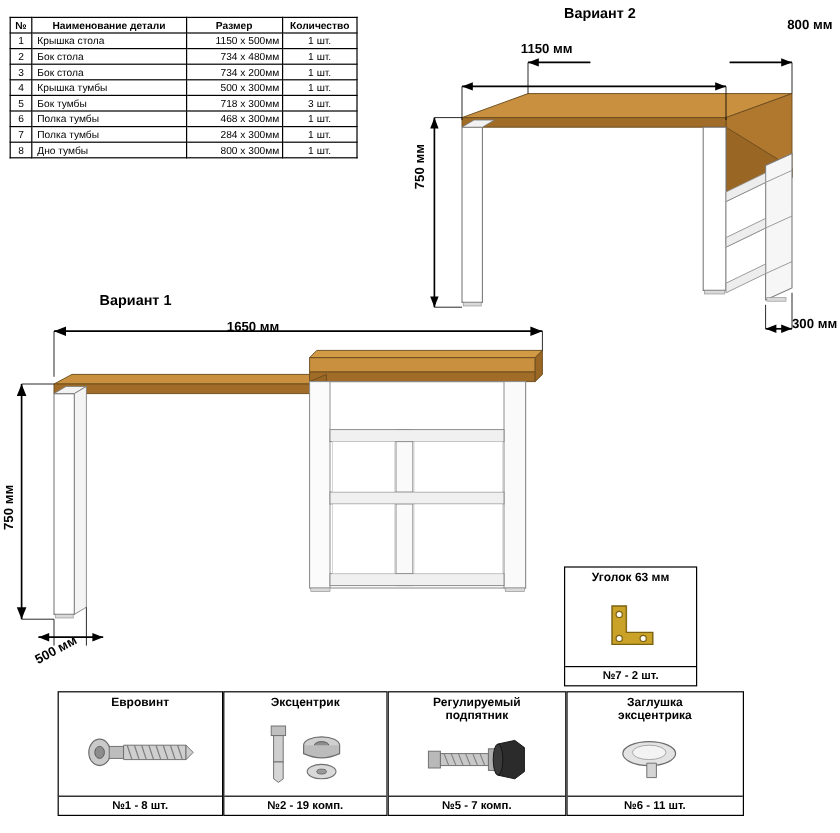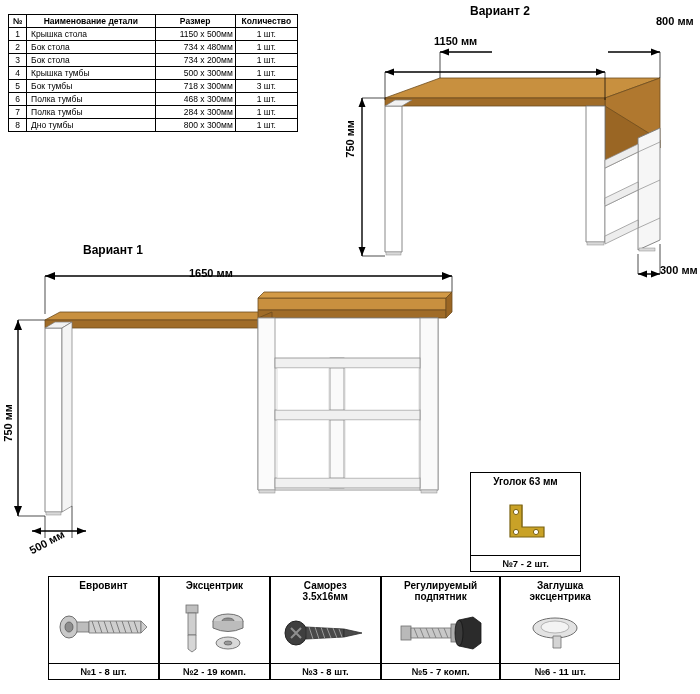--- a/index.html
+++ b/index.html
@@ -292,41 +292,20 @@
         <ellipse cx="56" cy="20" rx="15" ry="7" fill="#d0d0d0" stroke="#6e6e6e" stroke-width="1"></ellipse>
         <ellipse cx="56" cy="20" rx="6" ry="3" fill="#8d8d8d" stroke="#5a5a5a" stroke-width="0.8"></ellipse>
         <path d="M41,20 L41,27 Q56,34 71,27 L71,20" fill="#bcbcbc" stroke="#6e6e6e" stroke-width="1"></path>
         <ellipse cx="56" cy="42" rx="12" ry="6" fill="#d9d9d9" stroke="#6e6e6e" stroke-width="0.9"></ellipse>
         <ellipse cx="56" cy="42" rx="4" ry="2" fill="#9a9a9a" stroke="#5a5a5a" stroke-width="0.7"></ellipse>
       </svg>
     </div>
     <div class="hw-foot">№2 - 19 комп.</div>
   </div>
 
-  <div class="hw-cell">
-    <div class="hw-head" style="white-space:pre-line;">Саморез
-3.5x16мм</div>
-    <div class="hw-art">
-      <svg width="86" height="30" viewBox="0 0 86 30">
-        <ellipse cx="14" cy="15" rx="11" ry="12" fill="#3f3f3f" stroke="#232323" stroke-width="1"></ellipse>
-        <path d="M9,10 L19,20 M19,10 L9,20" stroke="#8f8f8f" stroke-width="2"></path>
-        <path d="M24,9 L62,11 L62,19 L24,21 Z" fill="#4a4a4a" stroke="#2c2c2c" stroke-width="0.8"></path>
-        <g stroke="#9a9a9a" stroke-width="1">
-          <line x1="27" y1="9" x2="31" y2="21"></line>
-            <line x1="33" y1="9" x2="37" y2="21"></line>
-          <line x1="39" y1="9" x2="43" y2="21"></line>
-            <line x1="45" y1="10" x2="49" y2="20"></line>
-          <line x1="51" y1="10" x2="55" y2="20"></line>
-            <line x1="57" y1="11" x2="60" y2="19"></line>
-        </g>
-        <polygon points="62,11 80,15 62,19" fill="#4a4a4a" stroke="#2c2c2c" stroke-width="0.8"></polygon>
-      </svg>
-    </div>
-    <div class="hw-foot">№3 - 8 шт.</div>
-  </div>
 
 
   <div class="hw-cell wide">
     <div class="hw-head" style="white-space:pre-line;">Регулируемый
 подпятник</div>
     <div class="hw-art">
       <svg width="92" height="38" viewBox="0 0 92 38">
         <rect x="6" y="12" width="10" height="14" fill="#b9b9b9" stroke="#6e6e6e" stroke-width="0.8"></rect>
         <rect x="16" y="14" width="40" height="10" fill="#c8c8c8" stroke="#6e6e6e" stroke-width="0.8"></rect>
         <g stroke="#7d7d7d" stroke-width="0.9">

